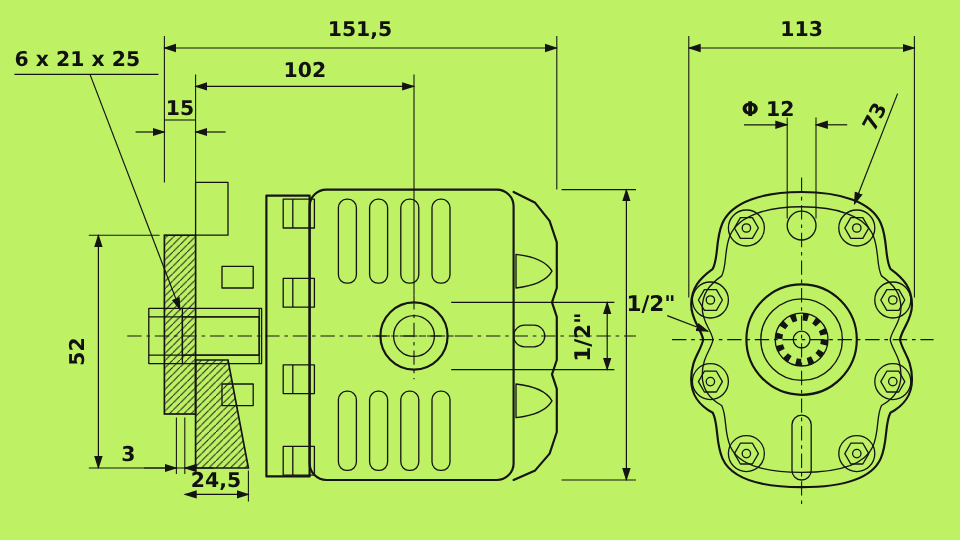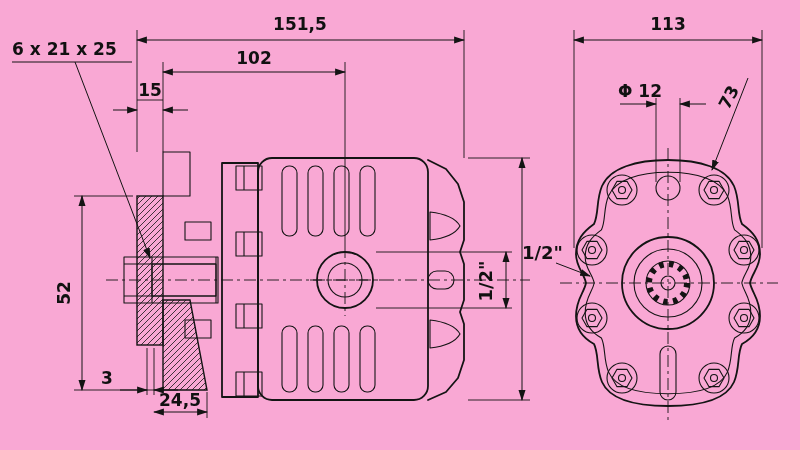--- a/index.html
+++ b/index.html
@@ -1,16 +1,16 @@
 <!DOCTYPE html>
 <html><head>
 <meta charset="utf-8">
 <style>
   html,body{margin:0;padding:0;background:#ffffff;}
-  .stage{width:800px;height:450px;background:#f9a8d4;position:relative;overflow:hidden;}
+  .stage{width:800px;height:450px;background:#bef264;position:relative;overflow:hidden;}
   svg{display:block;}
   .obj{stroke:#141414;stroke-width:1.8;fill:none;stroke-linejoin:round;stroke-linecap:round;}
   .objthin{stroke:#141414;stroke-width:1.1;fill:none;stroke-linejoin:round;}
   .dim{stroke:#141414;stroke-width:1;fill:none;}
   .ext{stroke:#141414;stroke-width:0.9;fill:none;}
   .cl{stroke:#141414;stroke-width:0.9;fill:none;stroke-dasharray:12 4 3 4;}
   .hatched{fill:url(#hatch);stroke:#141414;stroke-width:1.4;}
   text{fill:#111;font-family:"DejaVu Sans","Liberation Sans",sans-serif;font-weight:bold;}
   .t{font-size:17px;}
   .tbig{font-size:18px;}

